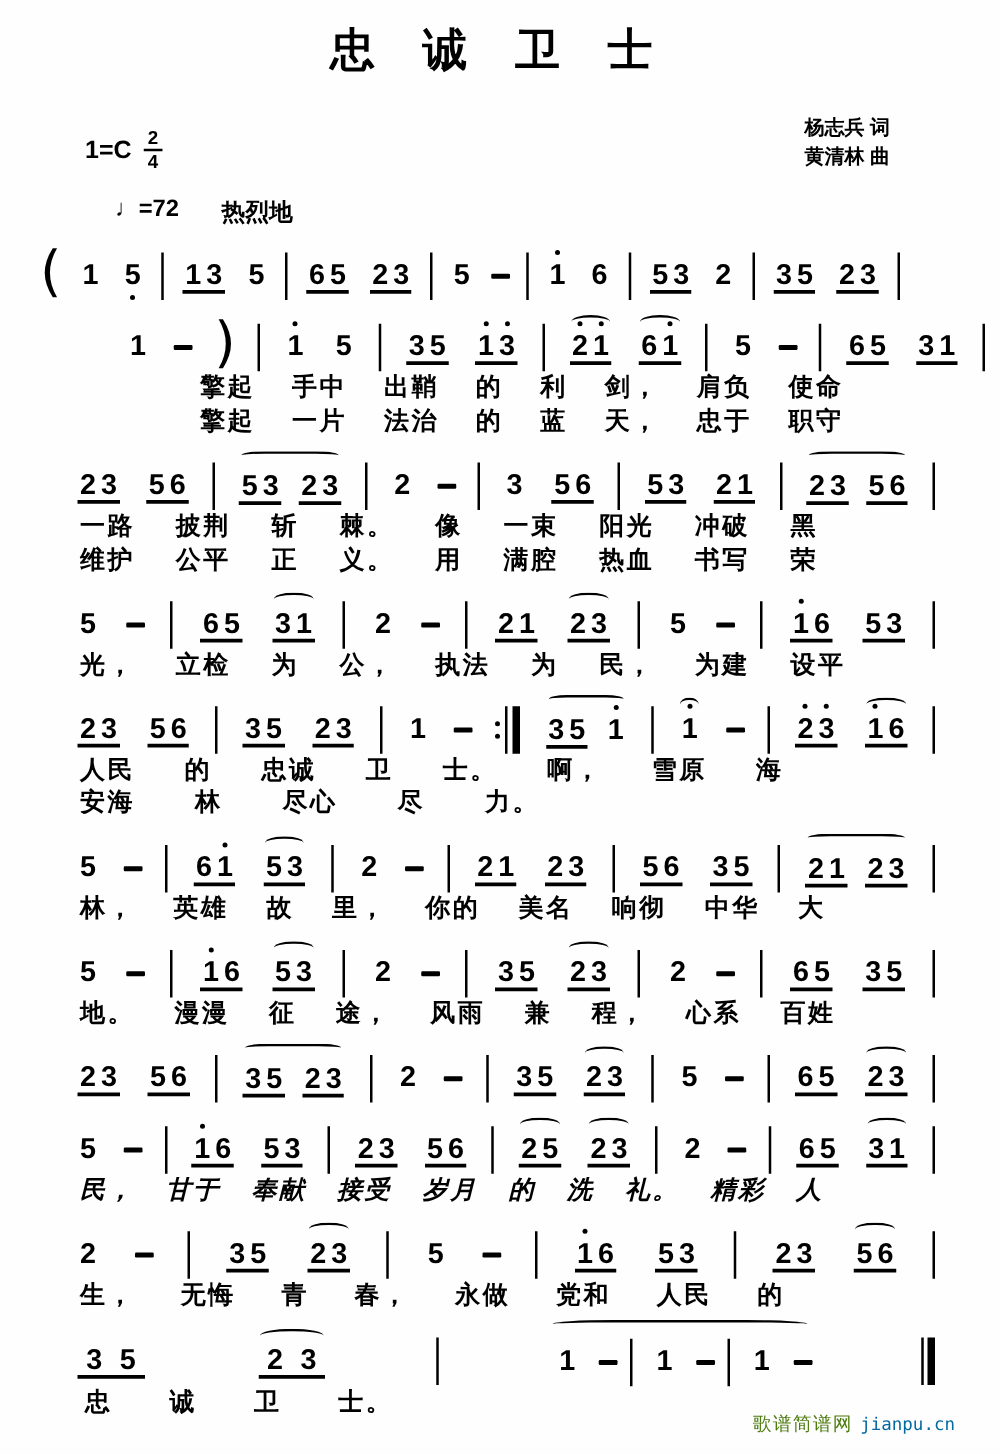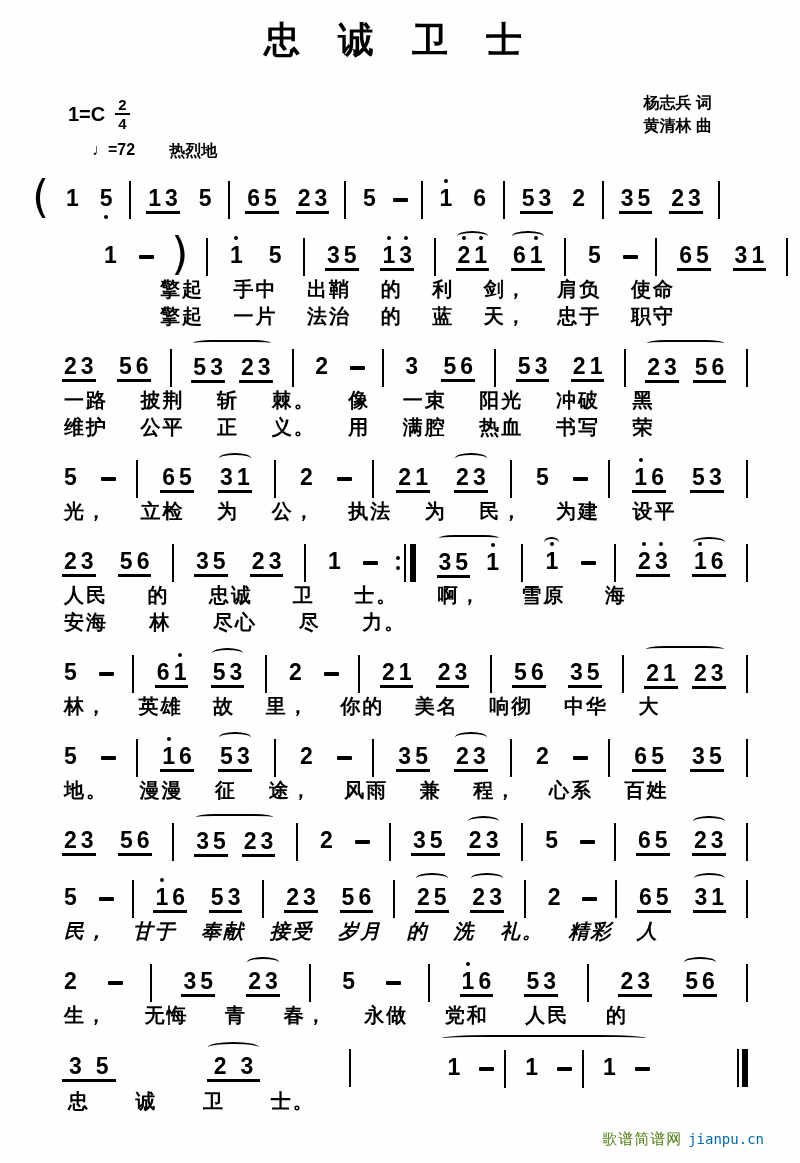--- a/index.html
+++ b/index.html
@@ -1,28 +1,28 @@
 <!DOCTYPE html>
 <html><head>
 <meta charset="utf-8">
 <style>
   html,body{margin:0;padding:0;background:#ffffff;}
   body{width:800px;height:1163px;font-family:"Liberation Sans",sans-serif;color:#000;}
   .page{position:relative;width:800px;height:1163px;overflow:hidden;background:#fefefe;}
 
   h1.title{margin:0;padding-top:16px;text-align:center;font-size:36px;font-weight:700;letter-spacing:14px;}
 
-  .meta-row{display:flex;justify-content:space-between;align-items:center;margin-top:26px;padding:0 88px 0 68px;}
+  .meta-row{display:flex;justify-content:space-between;align-items:flex-end;margin-top:26px;padding:0 88px 0 68px;}
   .keysig{font-size:20px;font-weight:700;display:flex;align-items:center;gap:10px;}
   .frac{display:inline-flex;flex-direction:column;align-items:center;line-height:1;font-size:15px;font-weight:700;}
   .frac .ftop{border-bottom:2px solid #000;padding:0 3px 1px;}
   .frac .fbot{padding-top:1px;}
   .credits{text-align:left;font-size:16px;font-weight:700;line-height:1.45;}
 
-  .tempo-row{margin-top:4px;padding-left:92px;font-size:16px;font-weight:700;display:flex;gap:34px;}
+  .tempo-row{margin-top:20px;padding-left:92px;font-size:19px;font-weight:700;display:flex;gap:34px;}
 
   .score{margin-top:4px;padding:0 52px 0 60px;}
   .system{margin-bottom:4px;}
   .note-row{display:flex;justify-content:space-between;align-items:center;width:100%;padding-top:15px;min-height:32px;}
   .grp{position:relative;display:inline-flex;margin:0 2px;padding-bottom:4px;}
   .grp.u{padding-bottom:1px;border-bottom:3px solid #000;}
   .grp.wide .nc{padding:0 7px;}
   .nc{position:relative;display:inline-block;font-size:23px;font-weight:700;line-height:24px;padding:0 2px;font-family:"Liberation Sans",sans-serif;}
   .nc.hi::before{content:"";position:absolute;top:-7px;left:50%;transform:translateX(-50%);width:4px;height:4px;background:#000;border-radius:50%;}
   .nc.lo::after{content:"";position:absolute;bottom:-9px;left:50%;transform:translateX(-50%);width:4px;height:4px;background:#000;border-radius:50%;}
@@ -336,21 +336,21 @@
             <span class="nc hi">2</span>
             <span class="nc hi">3</span>
           </span>
           <span class="grp u slur">
             <span class="nc hi">1</span>
             <span class="nc">6</span>
           </span>
           <span class="bar"></span>
         </div>
         <div class="lyric-row" style="padding-left: 4px; word-spacing: 32px;">人民 的 忠诚 卫 士。 啊， 雪原 海</div>
-        <div class="lyric-row" style="padding-left: 4px; word-spacing: 34px;">安海 林 尽心 尽 力。</div>
+        <div class="lyric-row" style="padding-left: 4px; word-spacing: 34px; font-family: Liberation Mono, monospace;">安海 林 尽心 尽 力。</div>
       </div>
       <div class="system">
         <div class="note-row">
           <span class="grp">
             <span class="nc">5</span>
           </span>
           <span class="dash"></span>
           <span class="bar"></span>
           <span class="grp u">
             <span class="nc">6</span>

